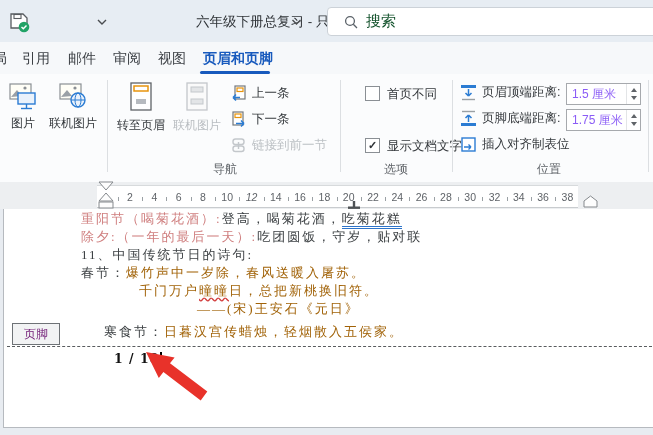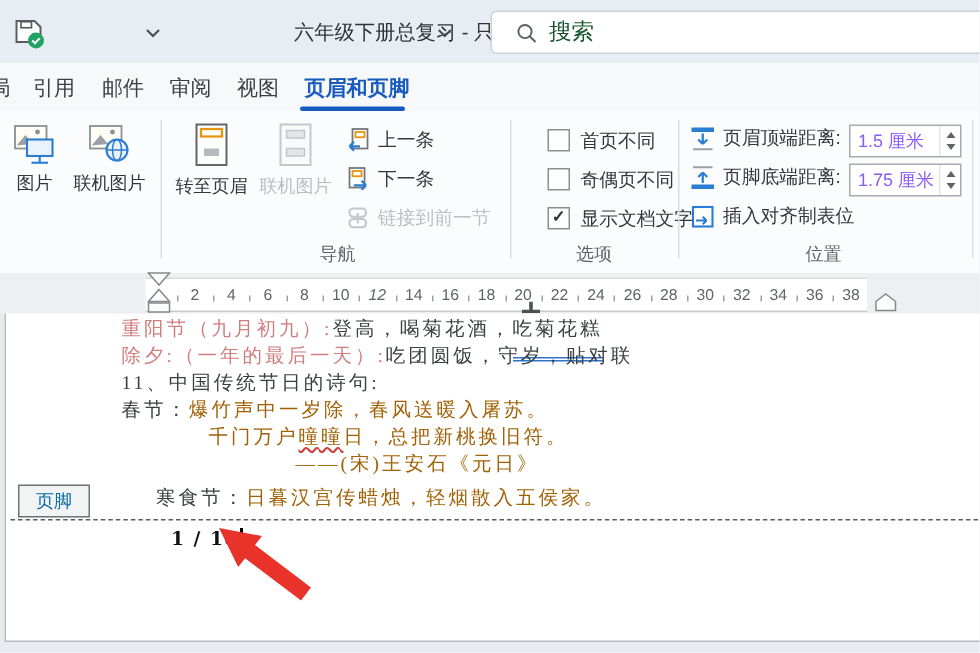--- a/index.html
+++ b/index.html
@@ -58,26 +58,26 @@
 
   
   #docarea{left:0;top:209px;width:653px;height:226px;background:#e8ecf1;}
   #page{position:absolute;left:3px;top:0;width:650px;height:218px;background:#fff;
         border-left:1px solid #b6babf;border-bottom:1px solid #b6babf;}
   .docline{position:absolute;font-family:"Liberation Serif","DejaVu Serif",serif;
            font-size:13px;letter-spacing:2px;white-space:nowrap;line-height:15px;}
   .t-red{color:#cf7e7e;}
   .t-red2{color:#a16207;text-align:center;}
   .t-dark{color:#3c4043;}
-  .u-blue{border-bottom:3px double #2e74c9;padding-bottom:12px;}
+  .u-blue{border-bottom:3px double #2e74c9;padding-bottom:0px;}
   .wavy{text-decoration:underline wavy #d23c3c;text-decoration-skip-ink:none;
         text-underline-offset:2px;}
   #footer-tag{position:absolute;left:8px;top:114px;width:46px;height:20px;background:#f2f3f4;
               border:1px solid #6e7276;display:flex;align-items:center;justify-content:center;
-              font-size:12px;color:#0369a1;}
+              font-size:12px;color:#701a75;}
   #footer-dash{position:absolute;left:3px;top:137px;width:650px;height:0;
                border-top:1px dashed #595c5f;}
   #pagenum{position:absolute;left:110px;top:142px;font-family:"DejaVu Serif",serif;
            font-weight:bold;font-size:12.5px;color:#111;letter-spacing:1px;}
   .caret{display:inline-block;width:1.5px;height:13px;background:#000;
          vertical-align:-2px;margin-left:1px;}
 </style>
 </head>
 <body>
 
@@ -179,24 +179,20 @@
       <line x1="8.5" y1="5" x2="8.5" y2="12" stroke="#c3c7cb" stroke-width="1.4"></line>
     </svg>
     <span class="lbl">链接到前一节</span>
   </div>
   <span class="grouplbl" style="left:213px">导航</span>
   <div class="vsep" style="left:340px"></div>
 
   <div class="checkrow" style="left:352px;top:12px">
     <span class="checkbox"></span>
     <span class="lbl">首页不同</span>
-  </div>
-  <div class="checkrow" style="left:352px;top:38px">
-    <span class="checkbox"></span>
-    <span class="lbl">奇偶页不同</span>
   </div>
   <div class="checkrow" style="left:352px;top:64px">
     <span class="checkbox">✓</span>
     <span class="lbl">显示文档文字</span>
   </div>
   <span class="grouplbl" style="left:384px">选项</span>
   <div class="vsep" style="left:452px"></div>
 
   <div class="posrow" style="left:460px;top:10px">
     <svg width="17" height="17" viewBox="0 0 17 17">
@@ -291,21 +287,21 @@
   </svg>
   <svg class="abs" style="left:583px;top:13px" width="15" height="13" viewBox="0 0 15 13">
     <path d="M1 6 l6.5 -5 l6.5 5 v6 h-13 z" fill="#fdfdfd" stroke="#85898d"></path>
   </svg>
 </div>
 
 <div class="abs" id="docarea">
   <div id="page">
 
     <div class="docline" style="left:77px;top:2px">
-      <span class="t-red">重阳节（九月初九）:</span><span class="t-dark">登高，喝菊花酒，</span><span class="t-dark u-blue">吃菊花糕</span>
+      <span class="t-red">重阳节（喝菊花酒）:</span><span class="t-dark">登高，喝菊花酒，</span><span class="t-dark u-blue">吃菊花糕</span>
     </div>
     <div class="docline" style="left:77px;top:20px">
       <span class="t-red">除夕:（一年的最后一天）:</span><span class="t-dark">吃团圆饭，守岁，贴对联</span>
     </div>
     <div class="docline" style="left:77px;top:38px">
       <span class="t-dark">11、中国传统节日的诗句:</span>
     </div>
     <div class="docline" style="left:77px;top:56px">
       <span class="t-dark">春节：</span><span class="t-red2">爆竹声中一岁除，春风送暖入屠苏。</span>
     </div>

